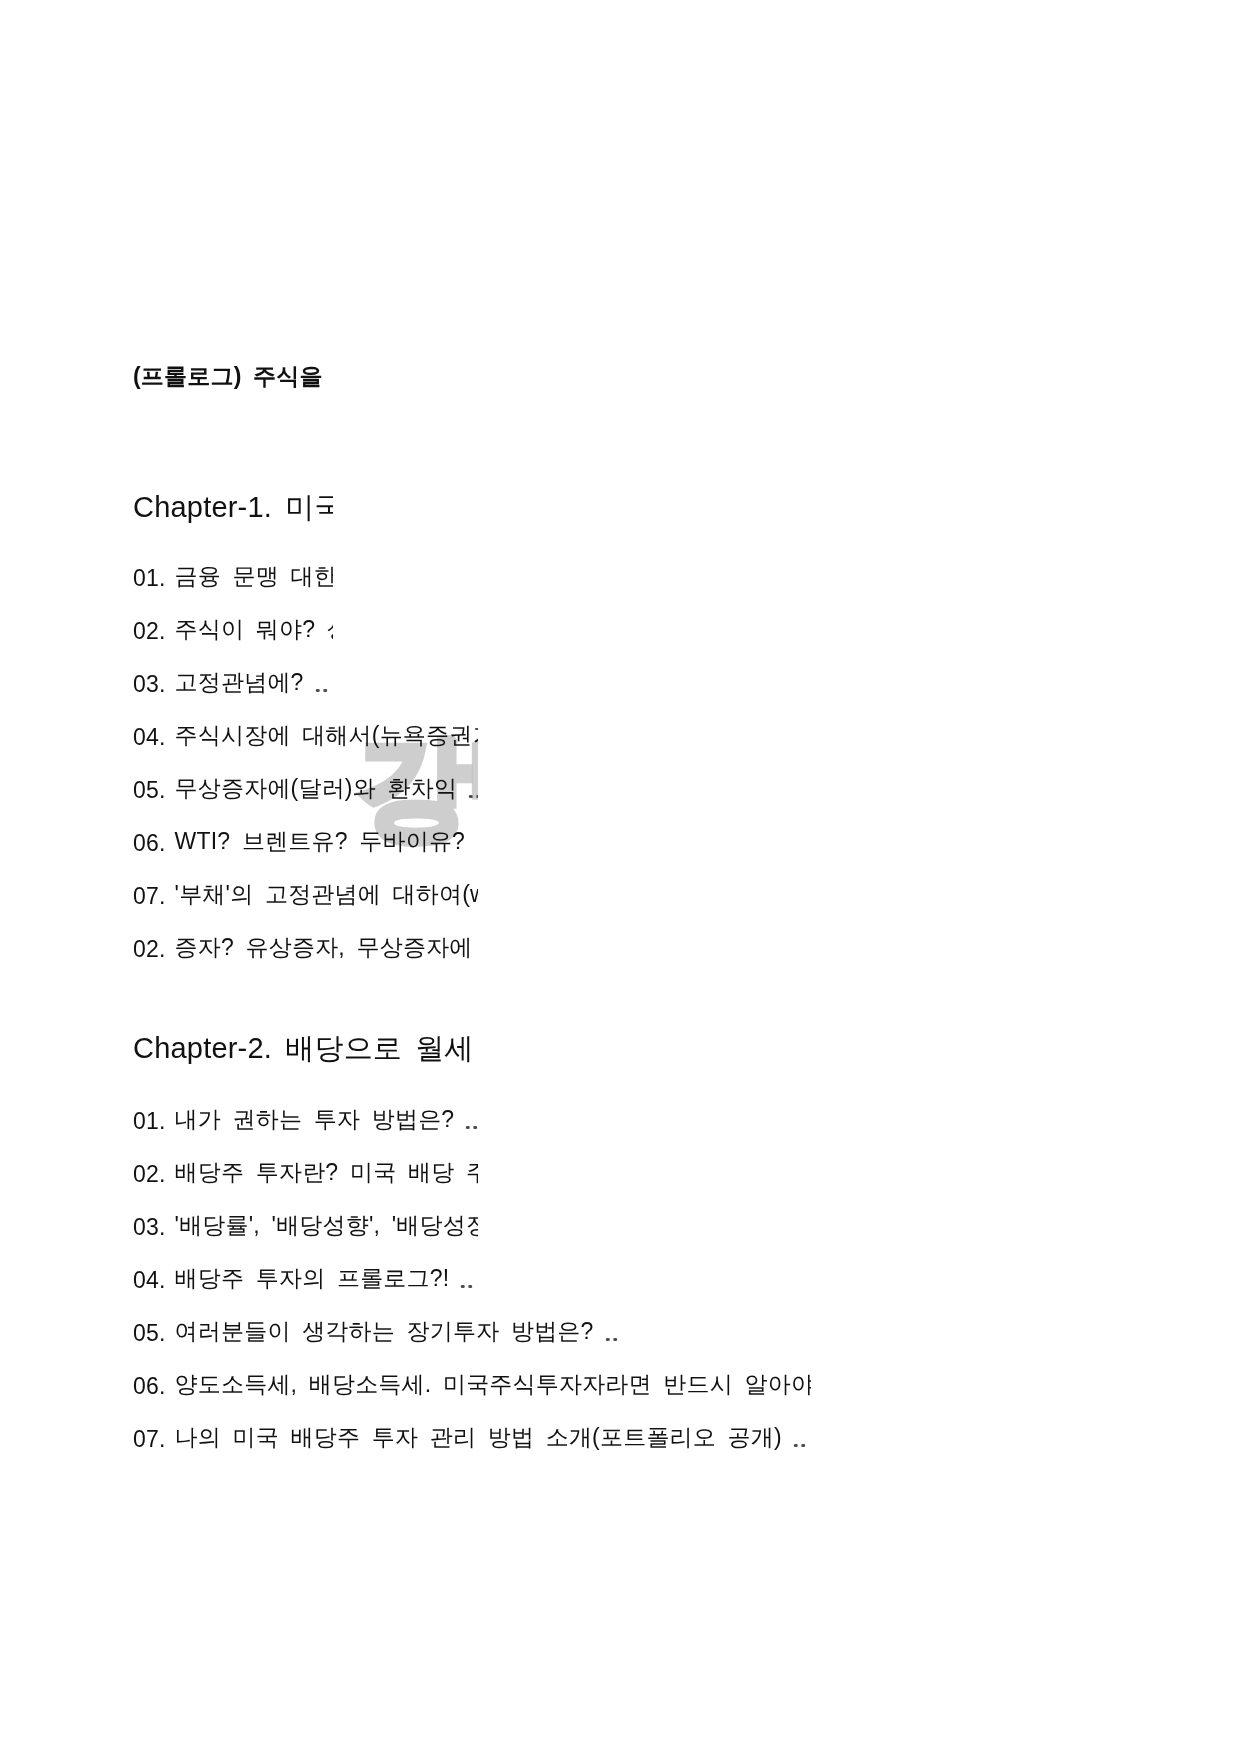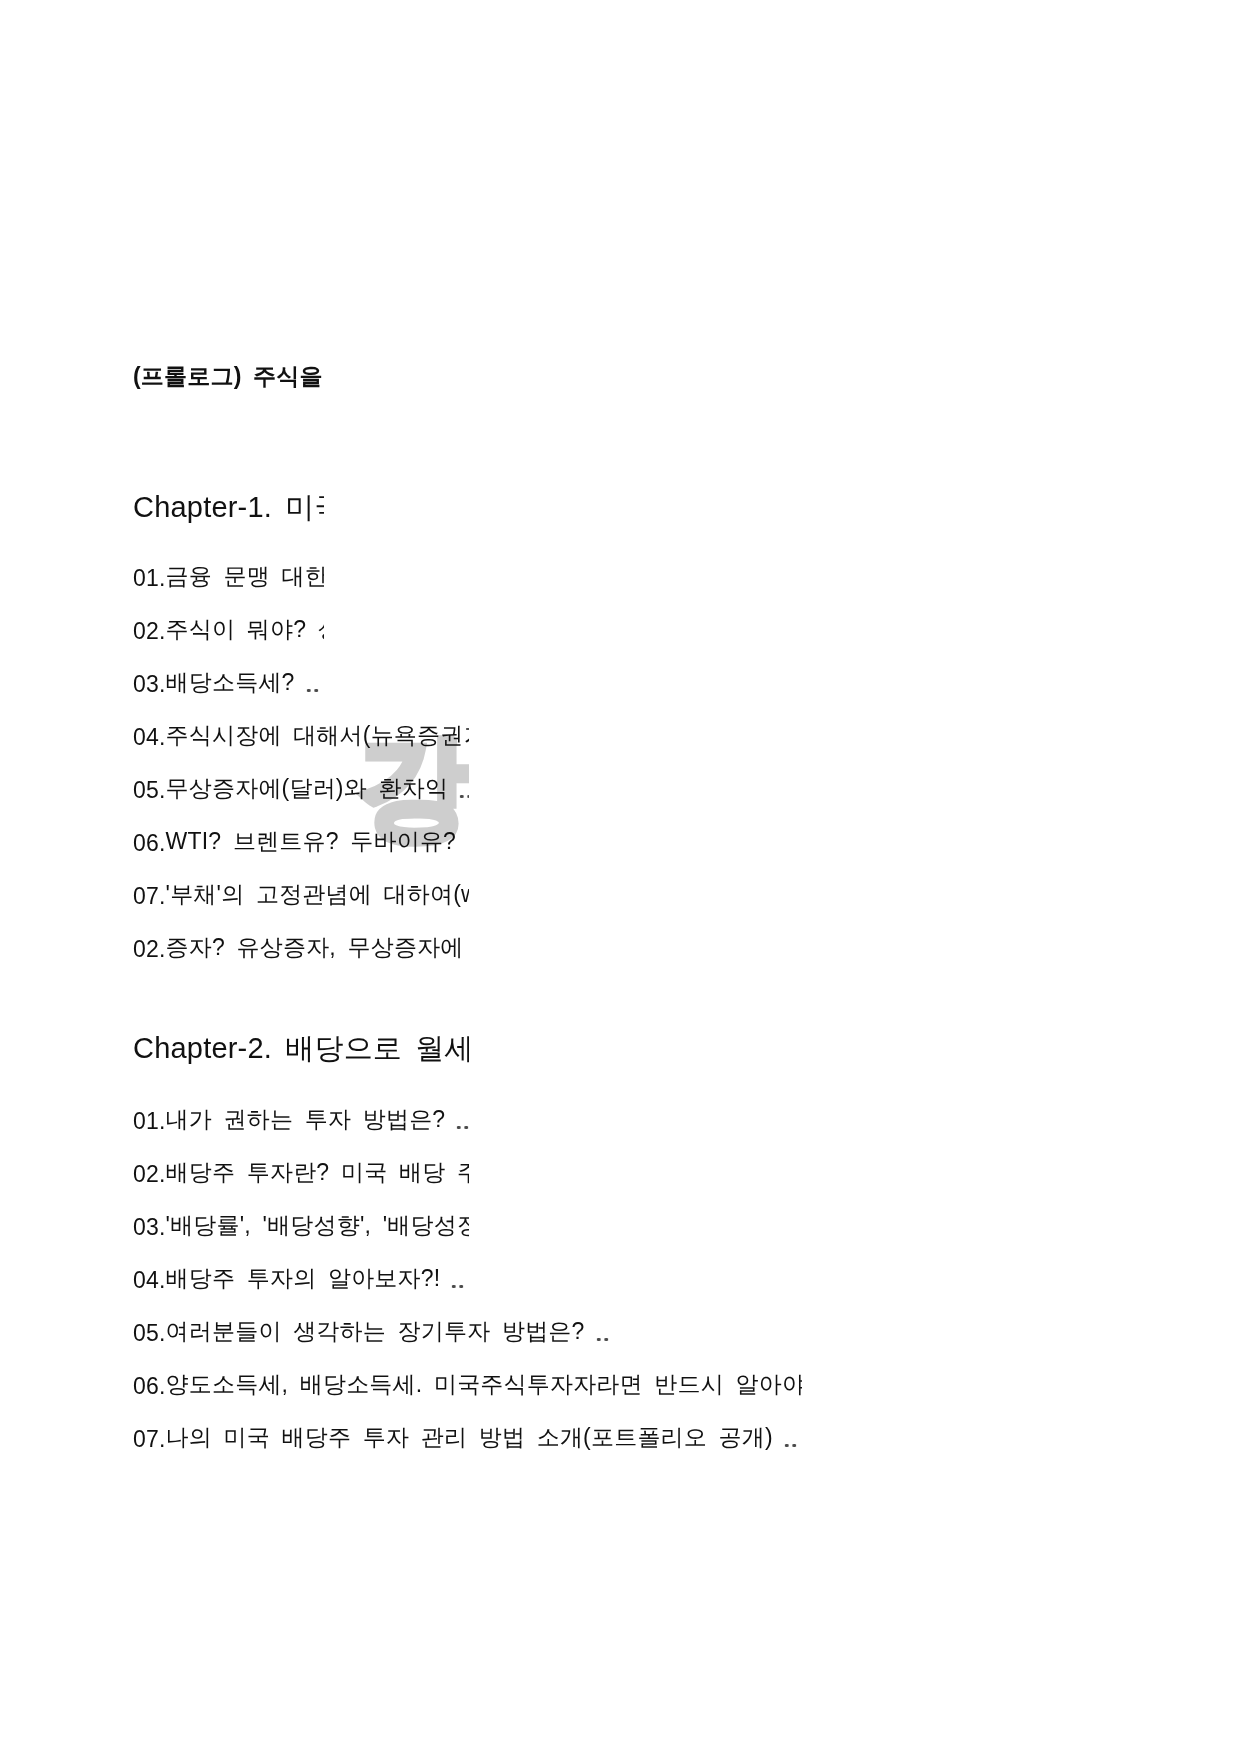--- a/index.html
+++ b/index.html
@@ -48,21 +48,21 @@
   .chapter-heading .leader{
     background-image:radial-gradient(circle,#1b1b1b 2.2px,transparent 2.6px);
     background-size:9px 6px;
     margin-left:14px;
   }
   .chapter-heading .page{font-size:30px;font-weight:500;}
   
   .toc-item{height:34px;margin-top:19px;font-size:23px;font-weight:400;}
   .toc-item.first{margin-top:30px;}
   .toc-item.first2{margin-top:32px;}
-  .toc-item .no{}
+  .toc-item .no{margin-right:9px;}
   .toc-item .leader{
     background-image:radial-gradient(circle,#4a4a4a 1.6px,transparent 2px);
     background-size:7.5px 5px;
   }
   .toc-item .page{font-size:23px;color:#1c1c1c;}
   .page-num{line-height:1.1;}
 </style>
 </head>
 <body>
 
@@ -93,21 +93,21 @@
       <span class="page page-num">6</span>
     </div>
     <div class="row toc-item">
       <span class="no">02.</span>
       <span class="label">주식이 뭐야? 상장은 또 뭐야?</span>
       <span class="leader"></span>
       <span class="page page-num">10</span>
     </div>
     <div class="row toc-item">
       <span class="no">03.</span>
-      <span class="label">배당소득세?</span>
+      <span class="label">고정관념에?</span>
       <span class="leader"></span>
       <span class="page page-num">12</span>
     </div>
     <div class="row toc-item">
       <span class="no">04.</span>
       <span class="label">주식시장에 대해서(뉴욕증권거래소, 나스닥 등)</span>
       <span class="leader"></span>
       <span class="page page-num">14</span>
     </div>
     <div class="row toc-item">
@@ -154,21 +154,21 @@
       <span class="page page-num">27</span>
     </div>
     <div class="row toc-item">
       <span class="no">03.</span>
       <span class="label">'배당률', '배당성향', '배당성장률'을 알아보자!</span>
       <span class="leader"></span>
       <span class="page page-num">30</span>
     </div>
     <div class="row toc-item">
       <span class="no">04.</span>
-      <span class="label">배당주 투자의 알아보자?!</span>
+      <span class="label">배당주 투자의 프롤로그?!</span>
       <span class="leader"></span>
       <span class="page page-num">33</span>
     </div>
     <div class="row toc-item">
       <span class="no">05.</span>
       <span class="label">여러분들이 생각하는 장기투자 방법은?</span>
       <span class="leader"></span>
       <span class="page page-num">36</span>
     </div>
     <div class="row toc-item">

